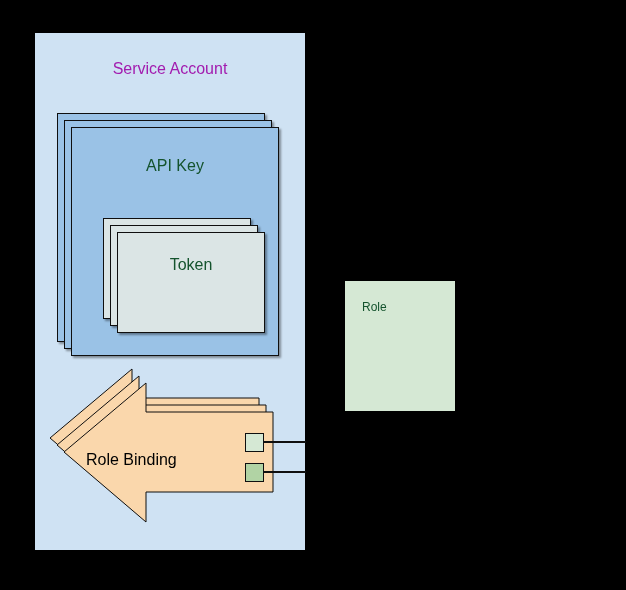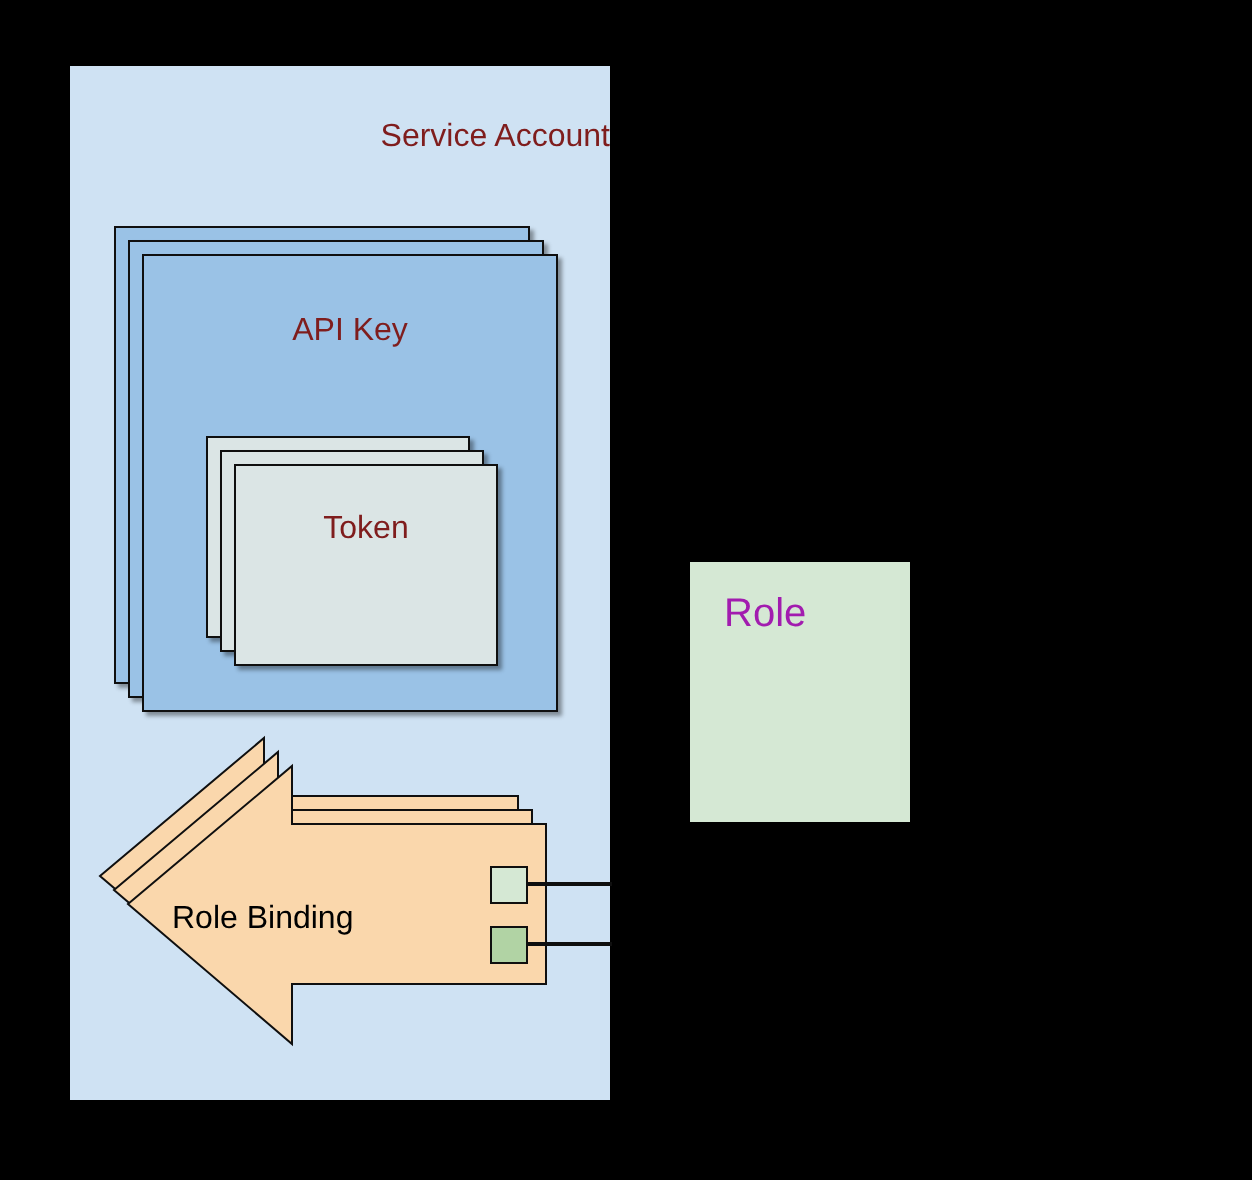--- a/index.html
+++ b/index.html
@@ -23,53 +23,53 @@
     top: 33px;
     width: 270px;
     height: 517px;
     background: #cfe2f3;
   }
   .sa-title {
     position: absolute;
     left: 0;
     top: 26px;
     width: 270px;
-    text-align: right;
+    text-align: center;
     font-size: 16px;
-    color: #7f1d1d;
+    color: #a21caf;
     line-height: 19px;
     white-space: pre-line;
   }
 
   
   .card {
     position: absolute;
     box-sizing: border-box;
     border: 1px solid #0f0f0f;
     box-shadow: 2px 2px 2px rgba(0,0,0,0.38);
   }
   .card-label {
     position: absolute;
     left: 0;
     width: 100%;
     text-align: center;
     font-size: 16px;
-    color: #7f1d1d;
+    color: #14532d;
     line-height: 19px;
   }
 
   
   .apikey-card { background: #9ac2e6; width: 208px; height: 229px; }
   .apikey-back  { left: 57px;  top: 113px; }
   .apikey-mid   { left: 64px;  top: 120px; }
   .apikey-front { left: 71px;  top: 127px; }
   .apikey-label { top: 28px; }
 
   
-  .token-card { background: #dbe5e5; width: 132px; height: 101px; }
+  .token-card { background: #dbe5e5; width: 148px; height: 101px; }
   .token-back  { left: 103px; top: 218px; }
   .token-mid   { left: 110px; top: 225px; }
   .token-front { left: 117px; top: 232px; }
   .token-label { top: 22px; }
 
   
   .arrow {
     position: absolute;
     left: 0;
     top: 0;
@@ -114,23 +114,23 @@
     width: 43px;
   }
   .conn-line-role { top: 441px; }
   .conn-line-rg   { top: 471px; }
 
   
   .plain-box {
     position: absolute;
     box-sizing: border-box;
     padding: 16px 0 0 17px;
-    font-size: 20px;
+    font-size: 12px;
     line-height: 21px;
-    color: #a21caf;
+    color: #14532d;
     white-space: pre-line;
   }
   .box-role {
     left: 345px; top: 281px;
     width: 110px; height: 130px;
     background: #d5e8d4;
   }
   .box-rg {
     left: 478px; top: 281px;
     width: 117px; height: 130px;

